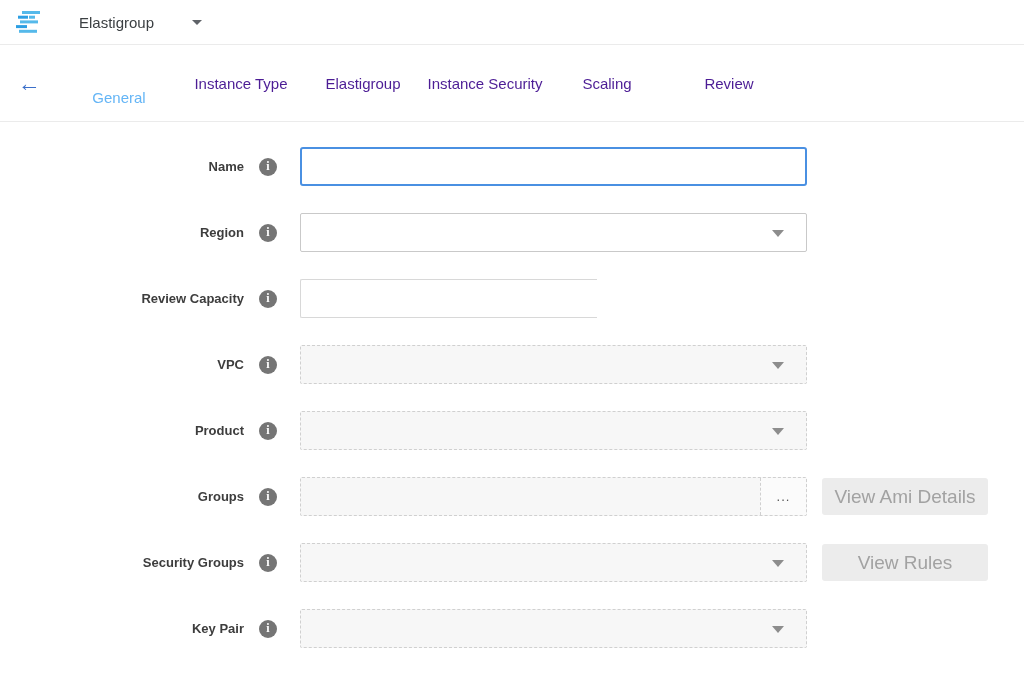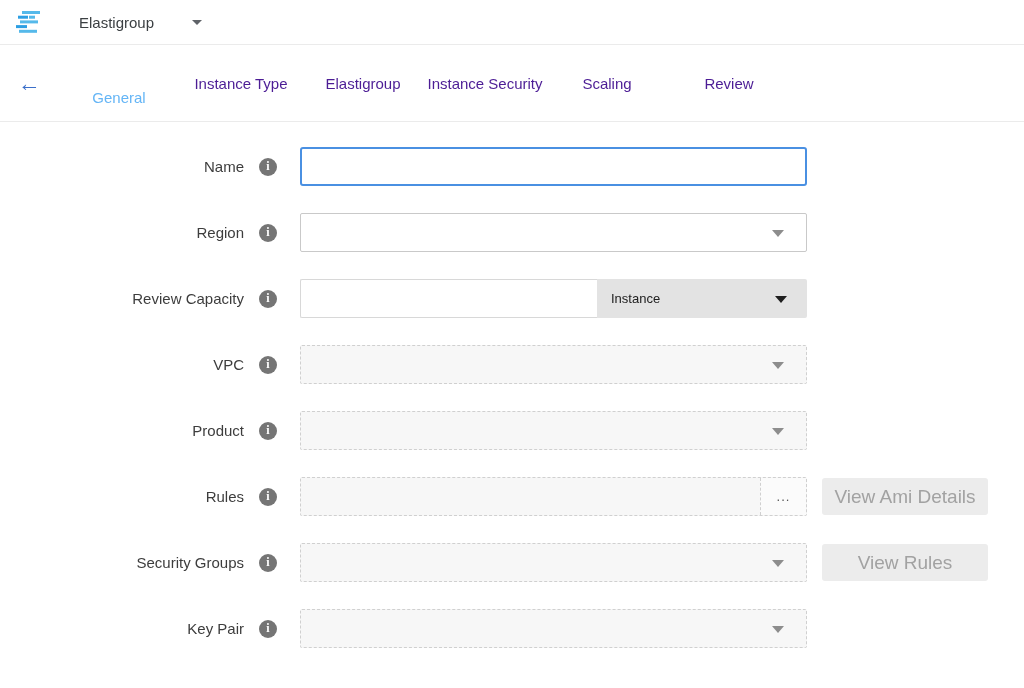--- a/index.html
+++ b/index.html
@@ -17,21 +17,21 @@
   .tabbar { height:77px; border-bottom:1px solid #ebebeb; display:flex; align-items:center; }
   .back-btn { width:58px; text-align:center; font-size:23px; color:#3b6fc9; cursor:pointer; line-height:1; }
   .tab { width:122px; text-align:center; font-size:15px; color:#4c1d95; cursor:pointer; }
   .tab.active { color:#64b5f6;margin-top:28px; }
 
   
   .form { padding-top:25px; }
   .row { display:flex; align-items:center; height:39px; margin-bottom:27px; }
   .label-cell { width:300px; padding-right:23px; display:flex; align-items:center;
                 justify-content:flex-end; gap:15px; flex:none; }
-  .label { font-size:15px; font-weight:normal; color:#3d3d3d; white-space:nowrap; }
+  .label { font-size:13px; font-weight:bold; color:#3d3d3d; white-space:nowrap; }
   .info { width:18px; height:18px; border-radius:50%; background:#757575; color:#fff;
           font:bold 12px "Liberation Serif", serif; display:flex; align-items:center;
           justify-content:center; flex:none; cursor:pointer; }
 
   .field { position:relative; height:39px; }
   .w-full { width:507px; }
 
   .text-input { width:100%; height:100%; border:2px solid #4a90e2; border-radius:3px;
                 background:#fff; padding:0 10px; font-size:14px; outline:none;
                 font-family:"Liberation Sans", sans-serif; }
@@ -111,24 +111,20 @@
     </div>
   </div>
 
   <div class="row">
     <div class="label-cell">
       <span class="label">Review Capacity</span>
       <span class="info">i</span>
     </div>
     <div class="ic-wrap">
       <input class="ic-input" type="text" value="" style="">
-      <div class="unit-select">
-        <span>Instance</span>
-        <span class="caret dark"></span>
-      </div>
     </div>
   </div>
 
   <div class="row">
     <div class="label-cell">
       <span class="label">VPC</span>
       <span class="info">i</span>
     </div>
     <div class="field w-full select disabled">
       <span class="caret"></span>
@@ -140,21 +136,21 @@
       <span class="label">Product</span>
       <span class="info">i</span>
     </div>
     <div class="field w-full select disabled">
       <span class="caret"></span>
     </div>
   </div>
 
   <div class="row">
     <div class="label-cell">
-      <span class="label">Rules</span>
+      <span class="label">Groups</span>
       <span class="info">i</span>
     </div>
     <div class="image-picker">
       <div class="image-main"></div>
       <div class="image-browse">...</div>
     </div>
     <button class="action-btn">View Ami Details</button>
   </div>
 
   <div class="row">

